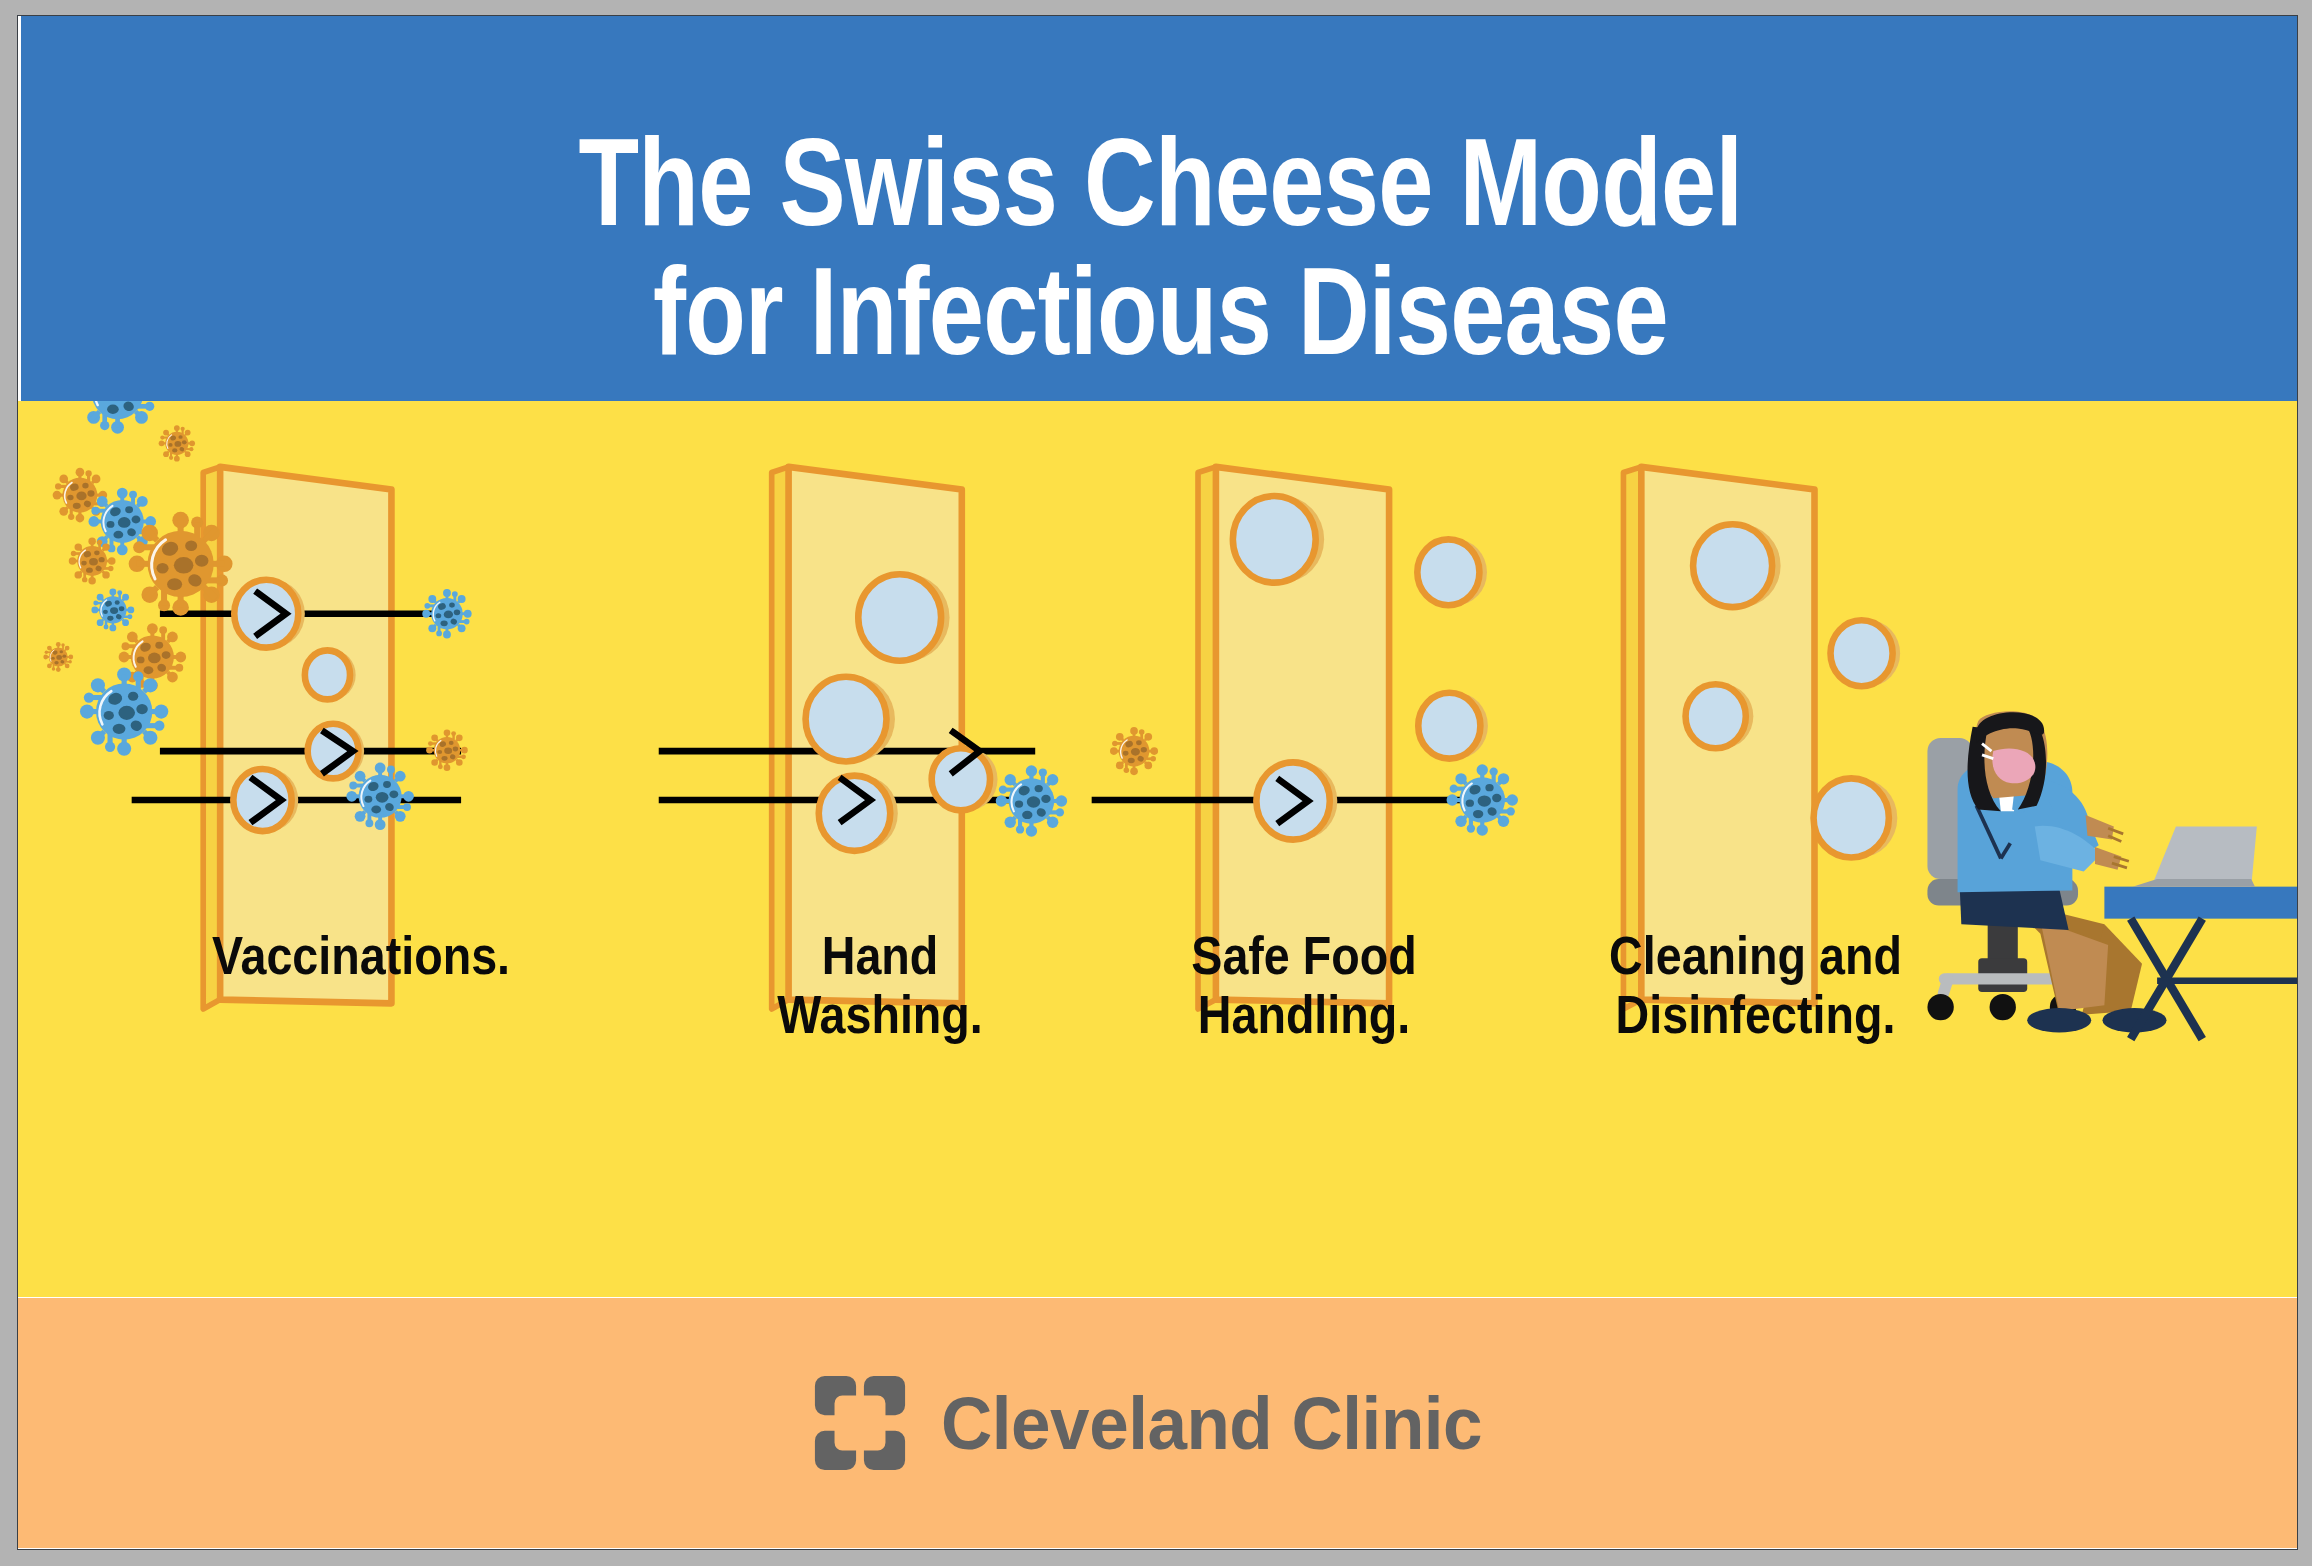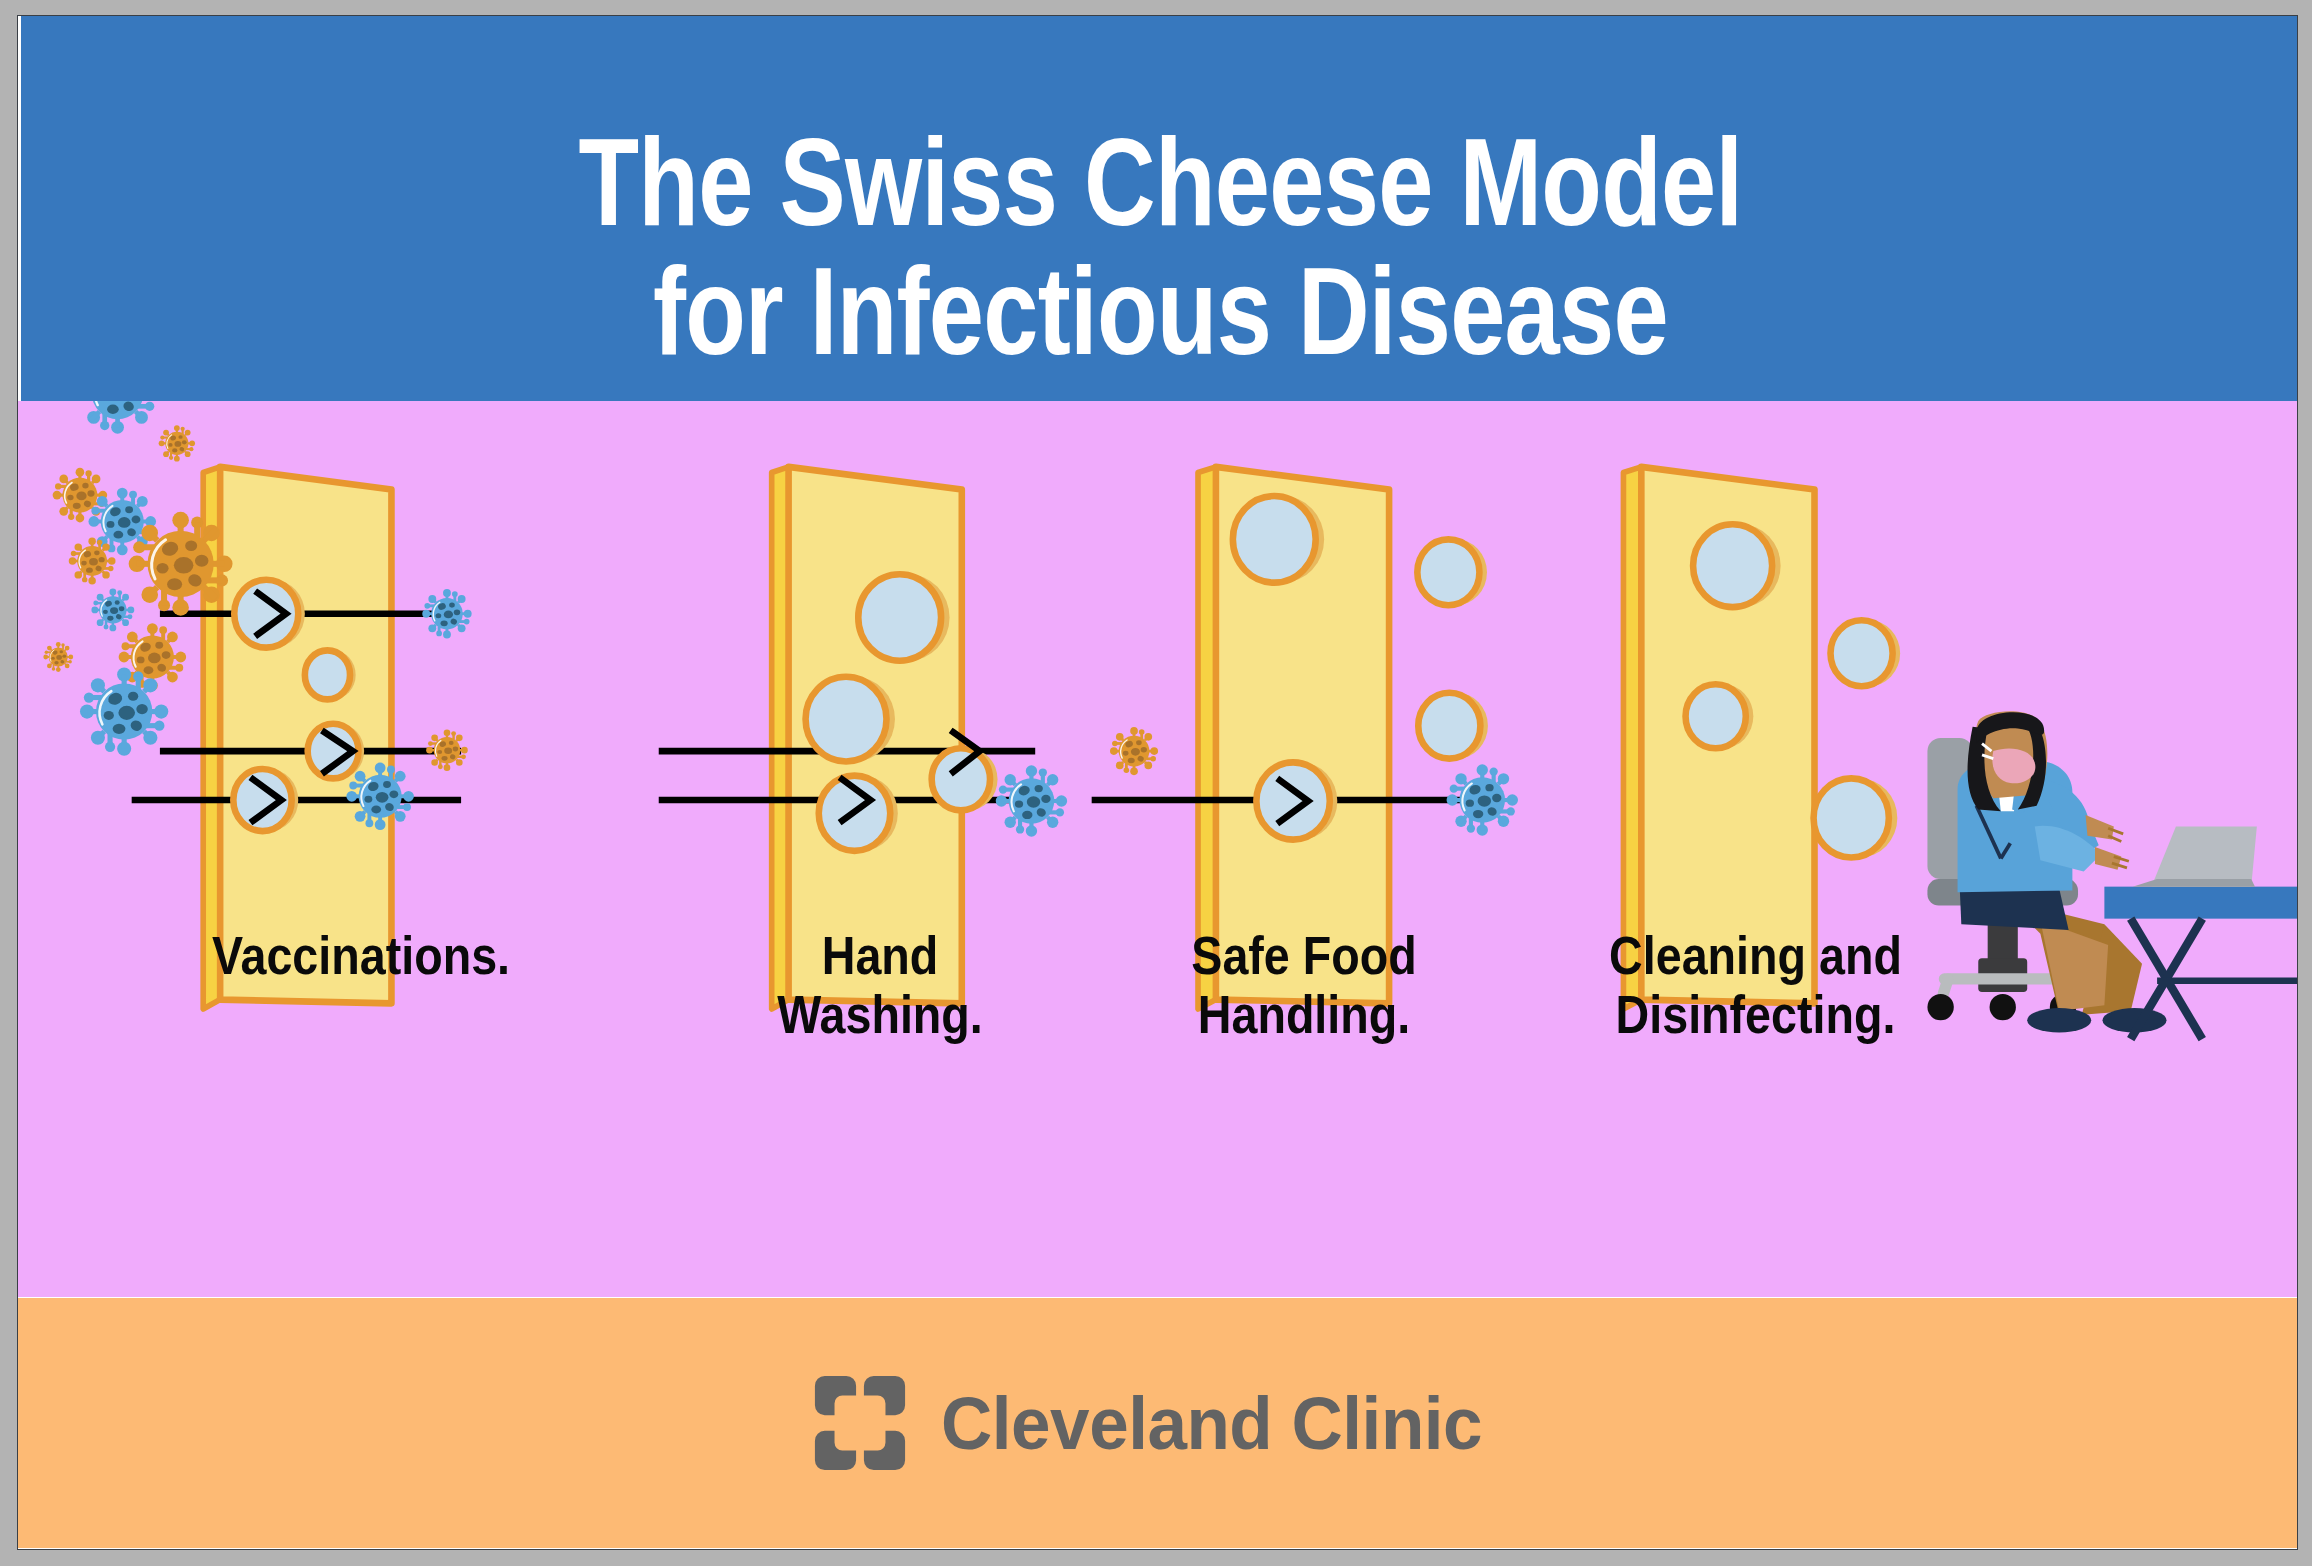--- a/index.html
+++ b/index.html
@@ -51,21 +51,21 @@
     white-space: nowrap;
     text-align: center;
   }
   
   #body-panel {
     position: absolute;
     left: 0;
     top: 385px;
     width: 100%;
     height: 896px;
-    background: #f0abfc;
+    background: #fde047;
     overflow: hidden;
     padding-left: 8px;
   }
   #scene {
     position: absolute;
     left: 0; top: 0;
     width: 2281px;
     height: 896px;
   }
   

